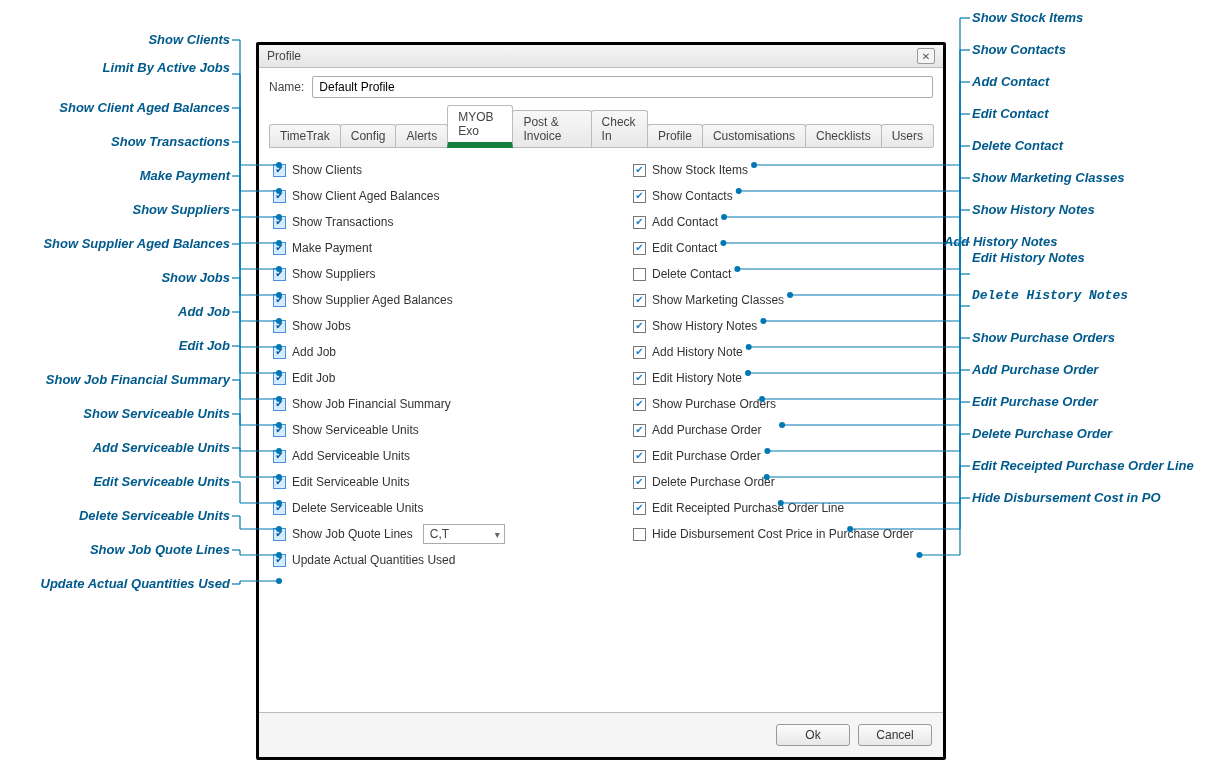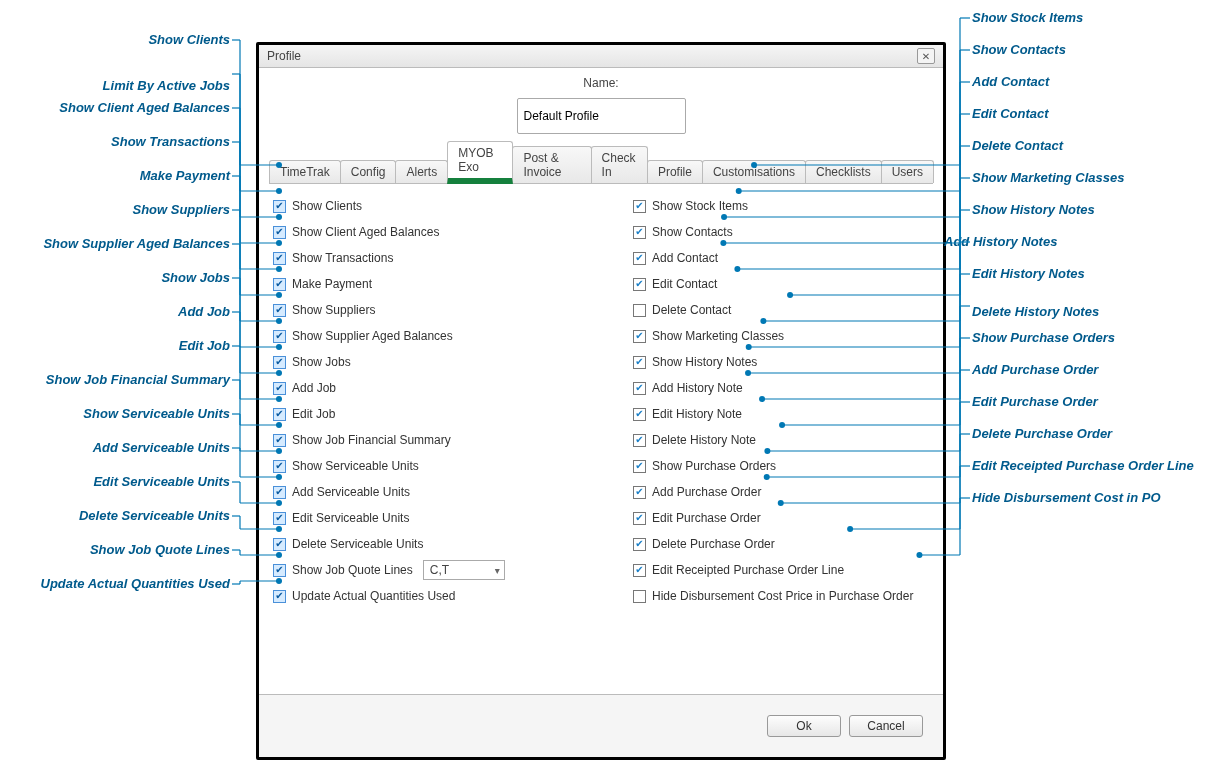--- a/index.html
+++ b/index.html
@@ -40,21 +40,20 @@
     border: 1px solid #999;
     border-radius: 2px;
     background: #f4f4f4;
     display:flex;align-items:center;justify-content:center;
     font-size:10px; color:#555;
     cursor:pointer;
   }
   .name-row {
     display:flex; align-items:center; gap:8px;
     padding: 8px 10px 6px 10px;
-    flex-direction: column;
   }
   .name-row label { color:#444; }
   .name-input {
     flex:1; border:1px solid #aaa; border-radius:2px;
     padding:10px 6px; font-size:12px; height:22px;
   }
   .tabs {
     margin: 0 10px;
     display:flex; align-items:flex-end;
     border-bottom:1px solid #bbb;
@@ -102,21 +101,21 @@
   .cb.blued.checked::after { color:#0a5aa0; }
   .select {
     border:1px solid #aaa; height:20px; width:82px;
     display:flex; align-items:center; justify-content:space-between;
     padding:0 4px 0 6px; font-size:12px; color:#444;
     margin-left:4px; background:#fff; cursor:pointer;
   }
   .select .caret { font-size:10px; color:#666; }
   .dlg-buttons {
     border-top:1px solid #bbb;
-    padding:20px;
+    padding:11px;
     display:flex; justify-content:flex-end; gap:8px;
     background:#f5f5f5;
   }
   .btn {
     min-width:74px; padding:3px 12px;
     border:1px solid #999; border-radius:3px;
     background:linear-gradient(#fdfdfd,#e7e7e7);
     cursor:pointer; font-size:12px; color:#333;
   }
   
@@ -266,24 +265,20 @@
         <div class="check-row">
           <span class="cb checked"></span>
           <span>Add History Note</span>
         </div>
         <div class="check-row">
           <span class="cb checked"></span>
           <span>Edit History Note</span>
         </div>
         <div class="check-row">
           <span class="cb checked"></span>
-          <span>Delete History Note</span>
-        </div>
-        <div class="check-row">
-          <span class="cb checked"></span>
           <span>Show Purchase Orders</span>
         </div>
         <div class="check-row">
           <span class="cb checked"></span>
           <span>Add Purchase Order</span>
         </div>
         <div class="check-row">
           <span class="cb checked"></span>
           <span>Edit Purchase Order</span>
         </div>
@@ -302,21 +297,21 @@
       </div>
   </div>
   <div class="dlg-buttons">
     <button class="btn">Ok</button>
     <button class="btn">Cancel</button>
   </div>
 </div>
 
 <div id="anno-left-container">
     <div class="anno left" style="right: 999px; top: 32px;">Show Clients</div>
-    <div class="anno left" style="right: 999px; top: 78px;">Limit By Active Jobs</div>
+    <div class="anno left" style="right: 999px; top: 60px;">Limit By Active Jobs</div>
     <div class="anno left" style="right: 999px; top: 100px;">Show Client Aged Balances</div>
     <div class="anno left" style="right: 999px; top: 134px;">Show Transactions</div>
     <div class="anno left" style="right: 999px; top: 168px;">Make Payment</div>
     <div class="anno left" style="right: 999px; top: 202px;">Show Suppliers</div>
     <div class="anno left" style="right: 999px; top: 236px;">Show Supplier Aged Balances</div>
     <div class="anno left" style="right: 999px; top: 270px;">Show Jobs</div>
     <div class="anno left" style="right: 999px; top: 304px;">Add Job</div>
     <div class="anno left" style="right: 999px; top: 338px;">Edit Job</div>
     <div class="anno left" style="right: 999px; top: 372px;">Show Job Financial Summary</div>
     <div class="anno left" style="right: 999px; top: 406px;">Show Serviceable Units</div>
@@ -328,22 +323,22 @@
   </div>
 <div id="anno-right-container">
     <div class="anno right" style="left: 972px; top: 10px;">Show Stock Items</div>
     <div class="anno right" style="left: 972px; top: 42px;">Show Contacts</div>
     <div class="anno right" style="left: 972px; top: 74px;">Add Contact</div>
     <div class="anno right" style="left: 972px; top: 106px;">Edit Contact</div>
     <div class="anno right" style="left: 972px; top: 138px;">Delete Contact</div>
     <div class="anno right" style="left: 972px; top: 170px;">Show Marketing Classes</div>
     <div class="anno right" style="left: 972px; top: 202px;">Show History Notes</div>
     <div class="anno right" style="left: 944px; top: 234px;">Add History Notes</div>
-    <div class="anno right" style="left: 972px; top: 266px;">Edit History Notes</div>
-    <div class="anno right" style="left: 972px; top: 304px;">Delete History Notes</div>
+    <div class="anno right" style="left: 972px; top: 250px;">Edit History Notes</div>
+    <div class="anno right" style="left: 972px; top: 288px; font-family: Liberation Mono, monospace;">Delete History Notes</div>
     <div class="anno right" style="left: 972px; top: 330px;">Show Purchase Orders</div>
     <div class="anno right" style="left: 972px; top: 362px;">Add Purchase Order</div>
     <div class="anno right" style="left: 972px; top: 394px;">Edit Purchase Order</div>
     <div class="anno right" style="left: 972px; top: 426px;">Delete Purchase Order</div>
     <div class="anno right" style="left: 972px; top: 458px;">Edit Receipted Purchase Order Line</div>
     <div class="anno right" style="left: 972px; top: 490px; font-style: italic;">Hide Disbursement Cost in PO</div>
   </div>
 
 <svg class="overlay" id="overlay">
     <line x1="232" y1="40" x2="240" y2="40" class="leadline"></line>

